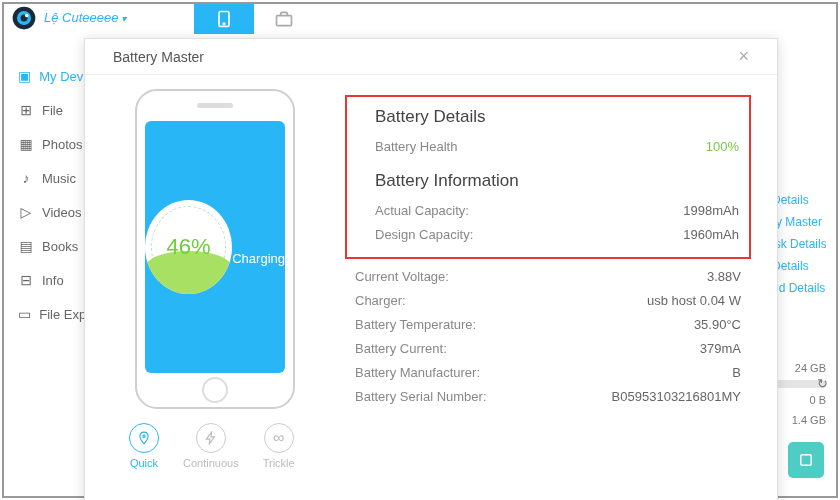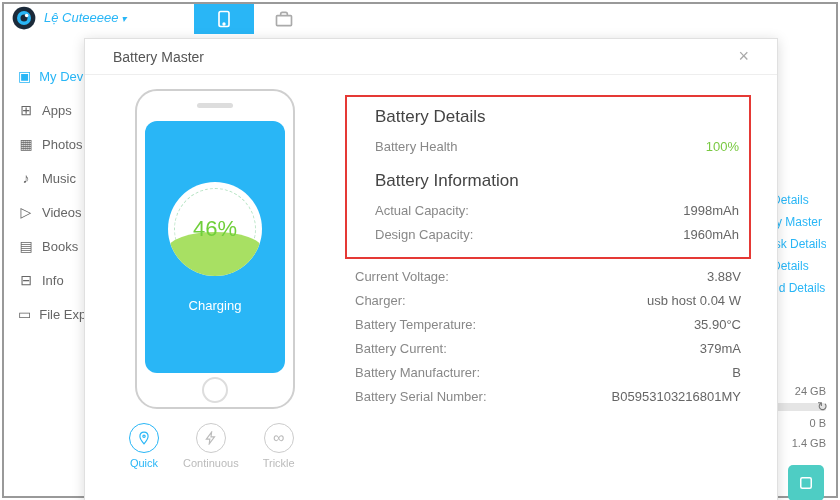--- a/index.html
+++ b/index.html
@@ -22,37 +22,37 @@
 .sidebar { position:absolute; left:0; top:55px; width:80px; }
 .sidebar .item { display:flex; align-items:center; height:34px; padding-left:14px; font-size:13px; color:#666; white-space:nowrap; gap:8px; }
 .sidebar .item.active { color:#29b6f6; }
 .sidebar .item .icn { width:16px; height:16px; display:inline-flex; align-items:center; justify-content:center; font-size:14px; }
 
 
 .rightpeek { position:absolute; right:10px; top:185px; width:54px; font-size:12px; line-height:22px; color:#29b6f6; white-space:nowrap; overflow:hidden; }
 .rightpeek div { height:22px; }
 
 
-.storage { position:absolute; right:10px; top:354px; width:58px; font-size:11px; color:#777; line-height:20px; text-align:right;margin-top:23px; }
+.storage { position:absolute; right:10px; top:354px; width:58px; font-size:11px; color:#777; line-height:20px; text-align:right; }
 .storage .bar { height:8px; background:#e5e5e5; border-radius:2px; margin:2px 0; }
 .storage .refresh { position:absolute; right:-2px; top:16px; font-size:13px; }
 .storage .teal { width:36px; height:36px; background:#4ecdc4; border-radius:5px; position:absolute; right:2px; top:84px; display:flex; align-items:center; justify-content:center; color:#fff; }
 
 
 .modal { position:absolute; left:80px; top:34px; width:694px; height:470px; background:#fff; border:1px solid #e0e0e0; box-shadow:0 2px 12px rgba(0,0,0,.15); }
 .modal .titlebar { height:36px; border-bottom:1px solid #eee; display:flex; align-items:center; padding:0 28px; font-size:14px; color:#555; justify-content:space-between; }
 .modal .closebtn { font-size:18px; color:#aaa; cursor:pointer; }
 
 .modal .body { display:flex; height:calc(100% - 36px); }
 
 
 .phonecol { width:260px; padding:14px 0 0 50px; }
 .phone { width:160px; height:320px; border:2px solid #cfcfcf; border-radius:22px; position:relative; background:#fff; }
 .phone .speaker { width:36px; height:5px; background:#ddd; border-radius:3px; position:absolute; top:12px; left:50%; transform:translateX(-50%); }
-.phone .screen { position:absolute; top:30px; left:8px; right:8px; bottom:34px; background:#29b6f6; border-radius:12px; display:flex; flex-direction:column; align-items:center; justify-content:center; color:#fff; }
+.phone .screen { position:absolute; top:30px; left:8px; right:8px; bottom:34px; background:#29b6f6; border-radius:6px; display:flex; flex-direction:row; align-items:center; justify-content:center; color:#fff; }
 .phone .ring { width:94px; height:94px; border-radius:50%; background:#fff; position:relative; display:flex; align-items:center; justify-content:center; overflow:hidden; }
 .phone .ring::before { content:""; position:absolute; inset:6px; border-radius:50%; border:1px dashed #b8e4c5; }
 .phone .ring .wave { position:absolute; bottom:0; left:0; right:0; height:46%; background:#a8e063; border-top-left-radius:60% 20px; border-top-right-radius:60% 20px; }
 .phone .ring .pct { position:relative; font-size:22px; color:#6fcf3a; z-index:2; }
 .phone .screen .stat { margin-top:22px; font-size:13px; }
 .phone .homebtn { width:26px; height:26px; border:2px solid #ddd; border-radius:50%; position:absolute; bottom:4px; left:50%; transform:translateX(-50%); }
 
 .modes { display:flex; gap:24px; margin-top:14px; margin-left:-6px;}
 .mode { display:flex; flex-direction:column; align-items:center; gap:4px; font-size:11px; color:#bbb; }
 .mode.active { color:#29b6f6; }
@@ -98,21 +98,21 @@
     </div>
   </div>
 
   <div class="sidebar">
     <div class="item active">
         <span class="icn">▣</span>
         <span>My Devices</span>
       </div>
     <div class="item">
         <span class="icn">⊞</span>
-        <span>Apps</span>
+        <span>File</span>
       </div>
     <div class="item">
         <span class="icn">▦</span>
         <span>Photos</span>
       </div>
     <div class="item">
         <span class="icn">♪</span>
         <span>Music</span>
       </div>
     <div class="item">

